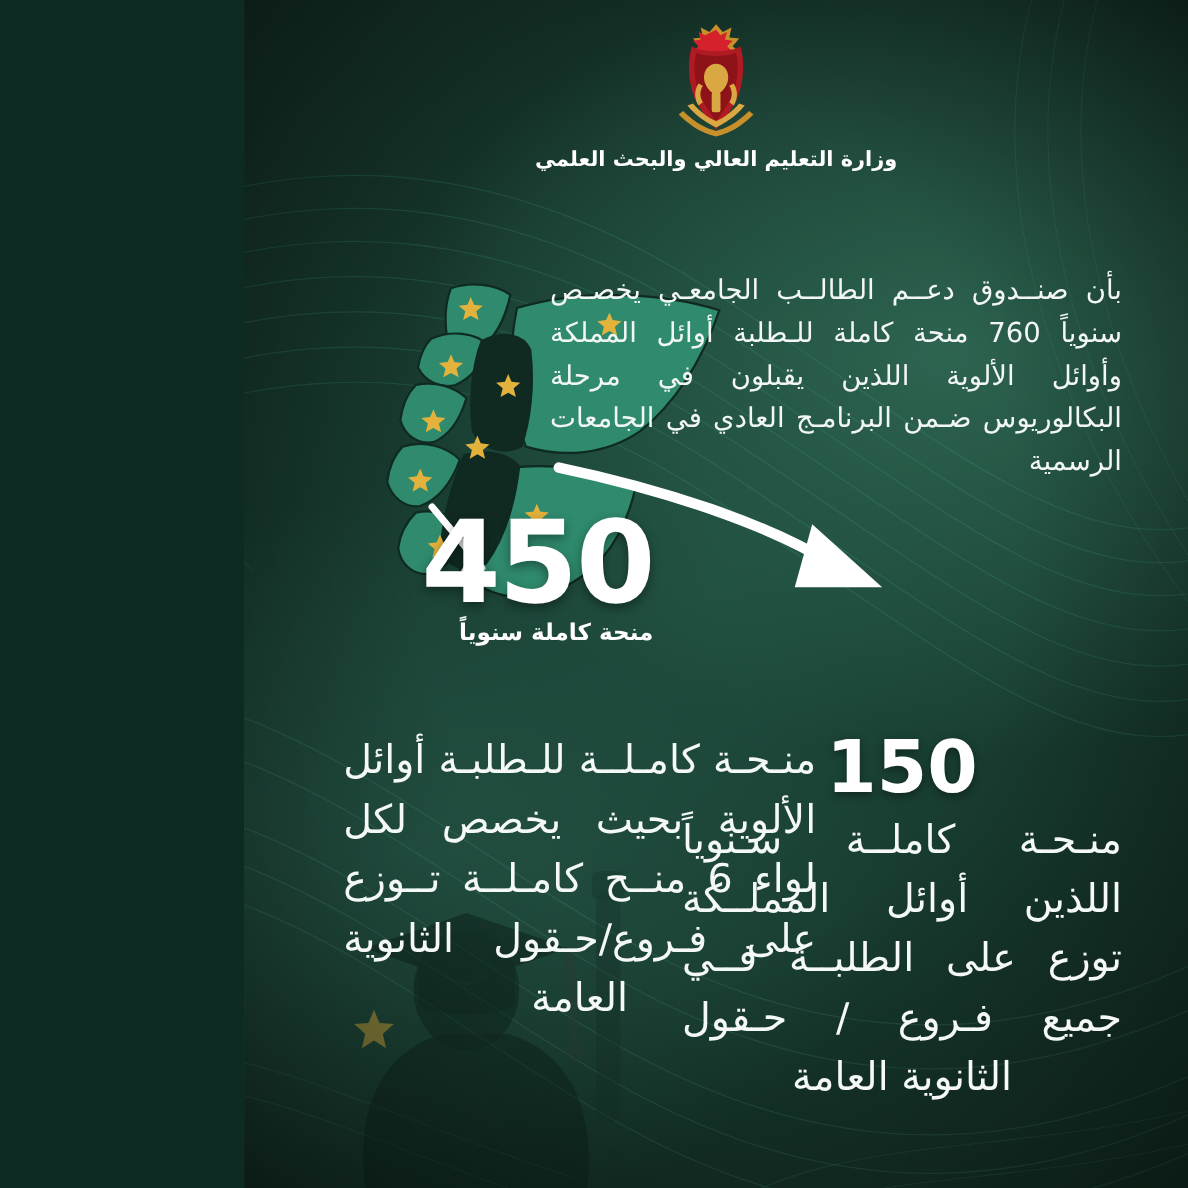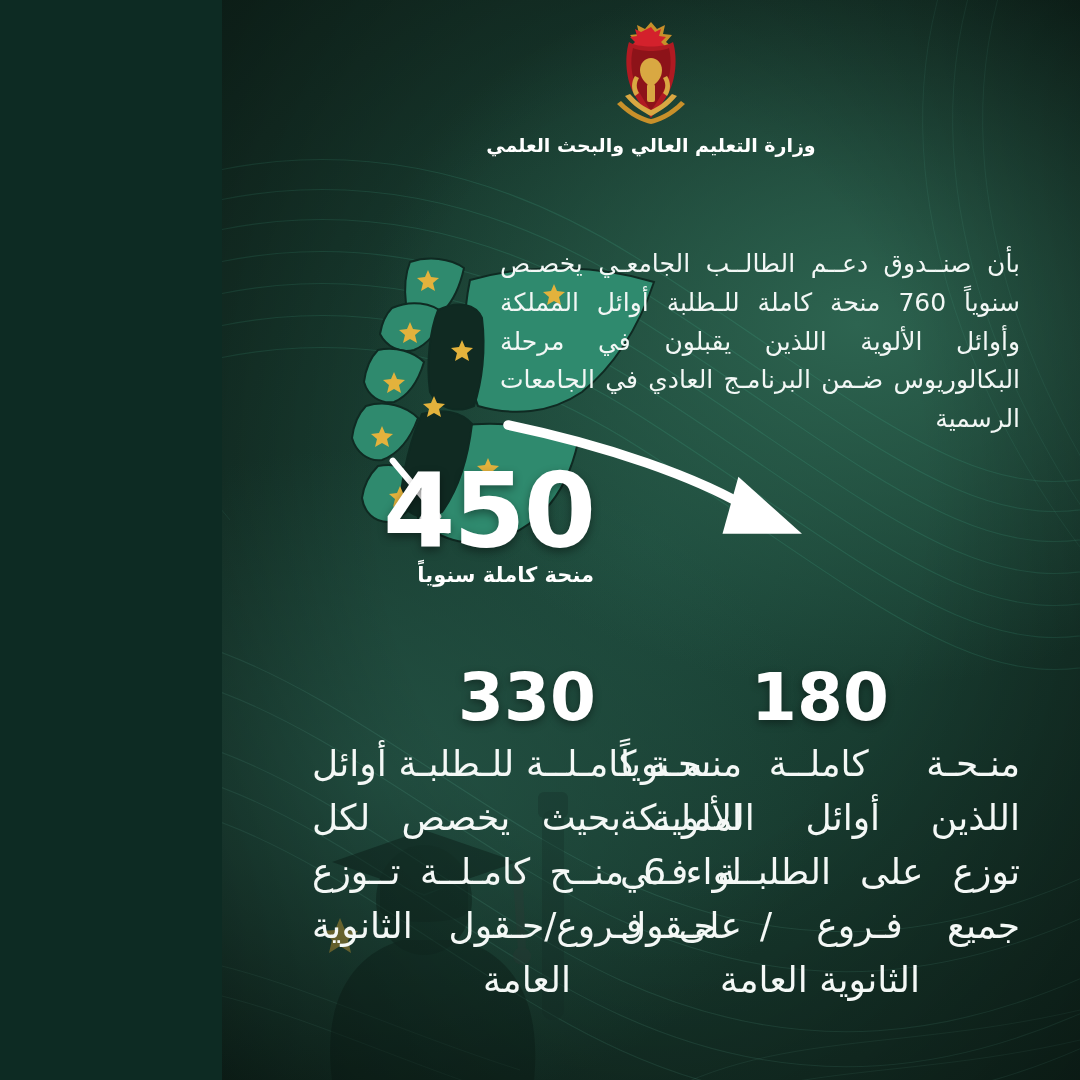--- a/index.html
+++ b/index.html
@@ -266,22 +266,21 @@
     <path d="M215 580 C238 608 258 630 272 650" stroke="#ffffff" stroke-width="8" fill="none" stroke-linecap="round"></path>
     <path d="M258 634 L286 672 L242 666 Z" fill="#ffffff"></path>
   </svg>
 
   <div class="n450">
     <div class="num">450</div>
     <div class="cap">منحة كاملة سنوياً</div>
   </div>
 
   <div class="col col-330">
-    <div class="num">330</div>
     <div class="body">منـحـة كامـلــة للـطلبـة أوائل الألوية بحيث يخصص لكل لواء 6 منــح كامـلــة تــوزع على فـروع/حـقول الثانوية العامة</div>
   </div>
 
   <div class="col col-120">
-    <div class="num">180</div>
+    <div class="num">150</div>
     <div class="body">منـحـة كاملــة سـنوياً اللذين أوائل المملــكة توزع على الطلبــة فــي جميع فـروع / حـقول الثانوية العامة</div>
   </div>
 
 </div>
 
 </body></html>

